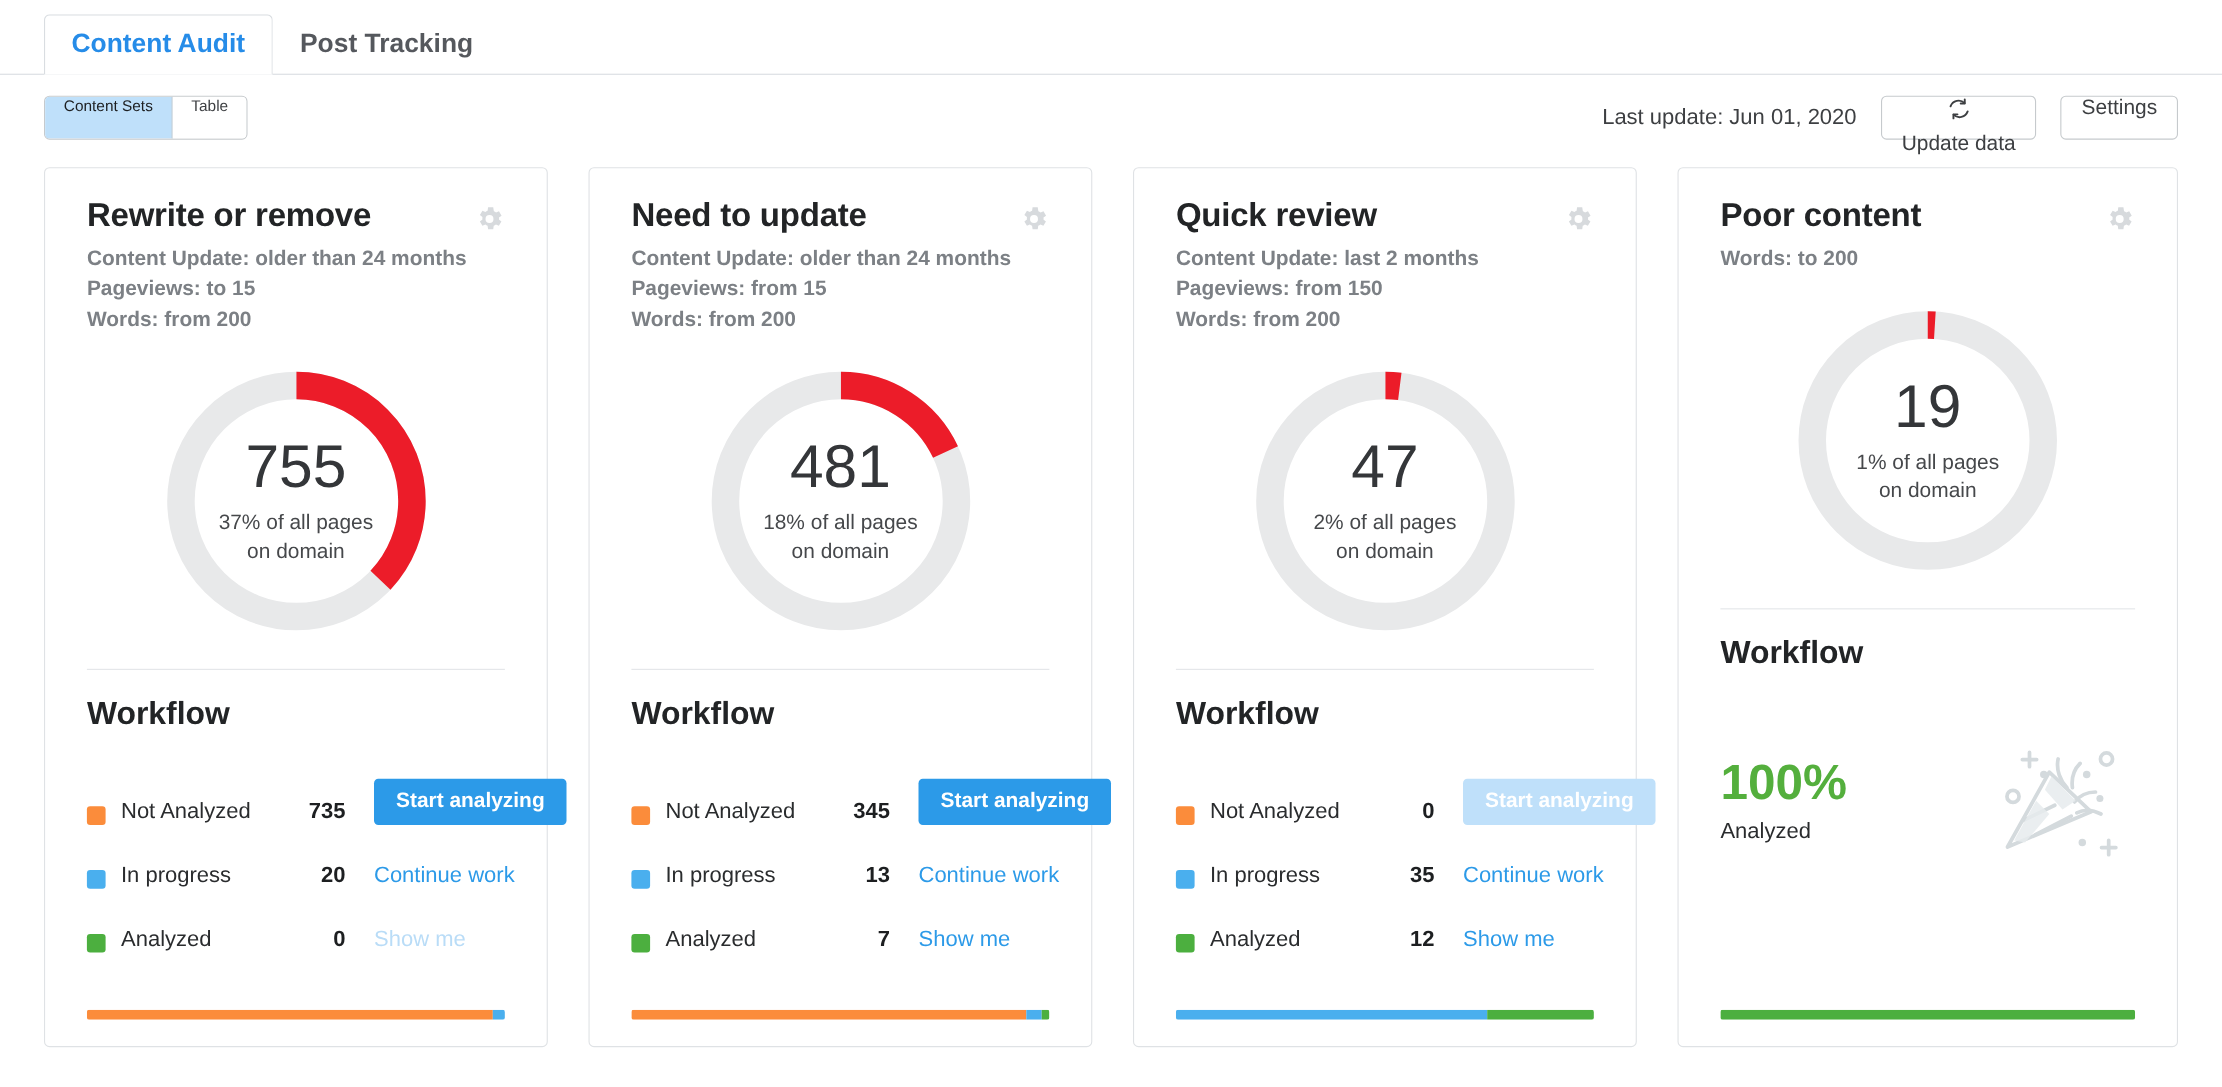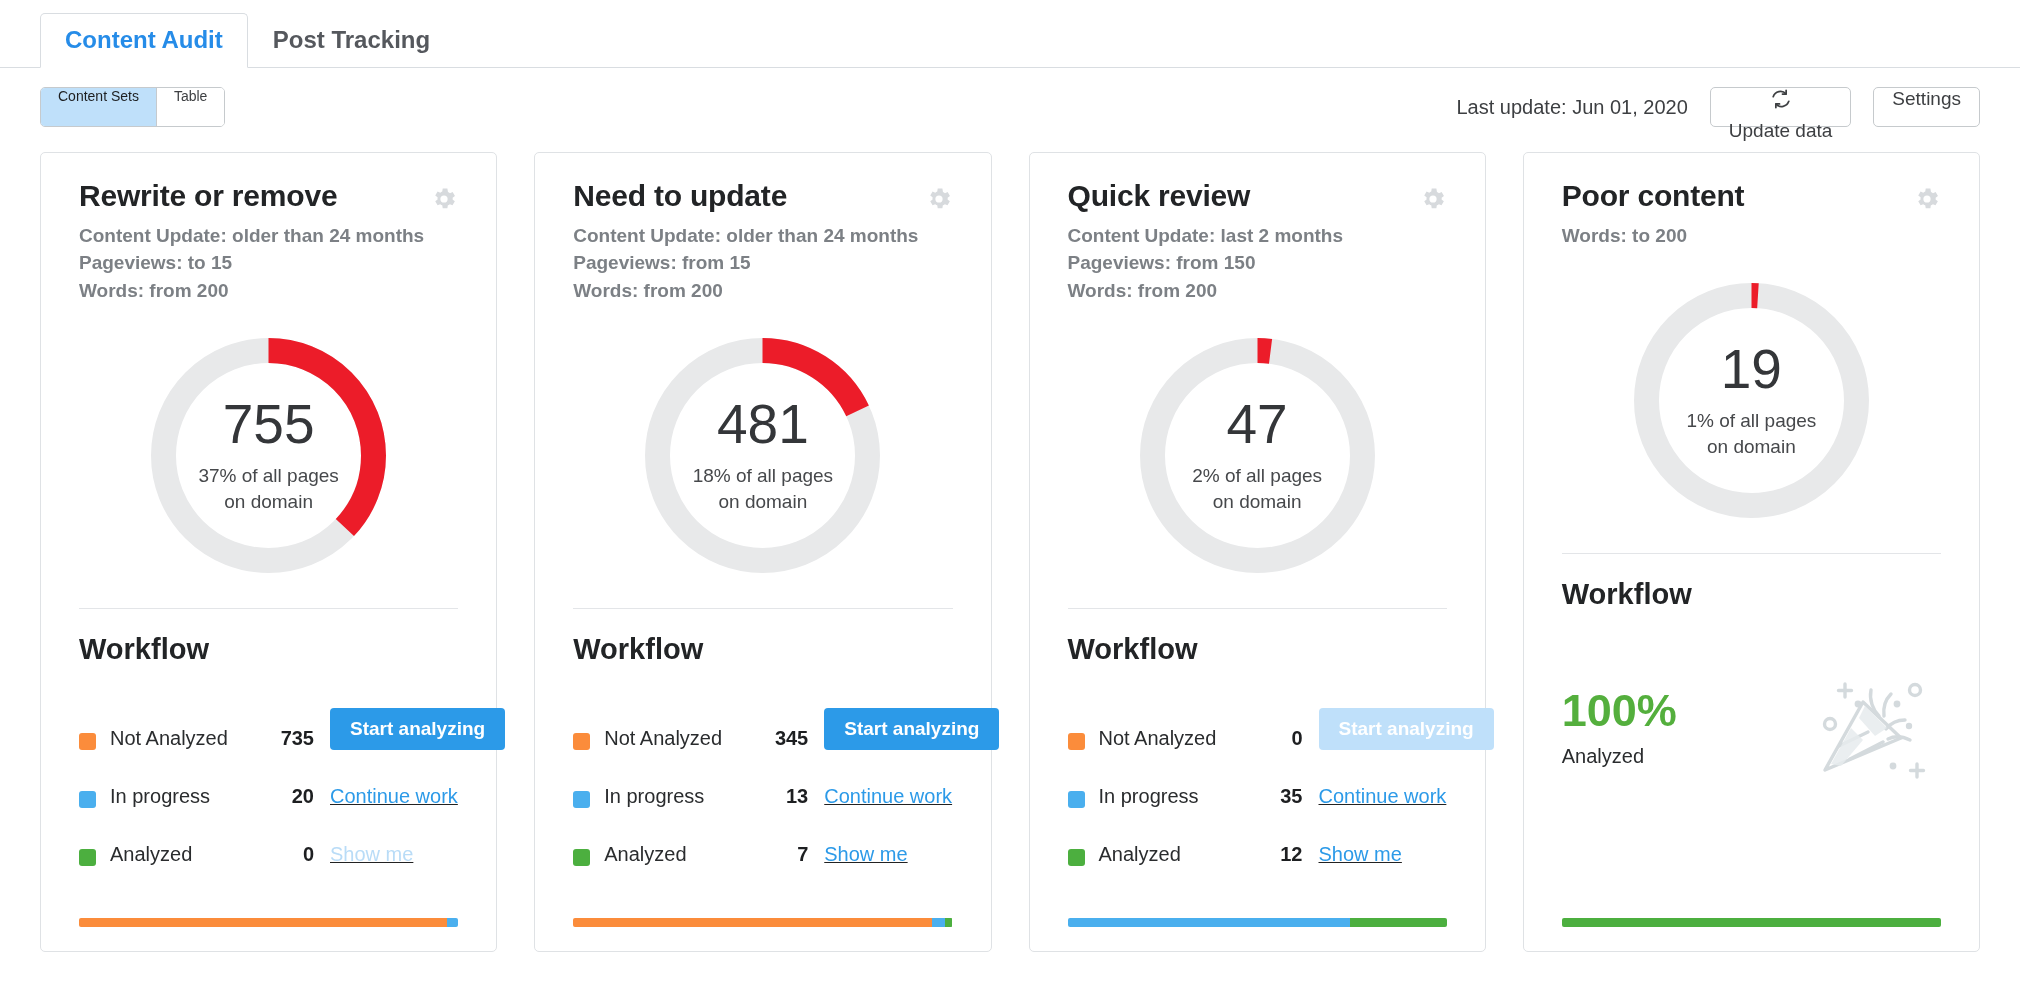--- a/index.html
+++ b/index.html
@@ -207,23 +207,22 @@
   }
   .wf-count {
     font-size: 20px;
     font-weight: bold;
     color: #1d1f21;
     width: 54px;
     text-align: right;
     flex: 0 0 auto;
   }
   .wf-action {
-    margin-left: 16px;
+    margin-left: 26px;
     flex: 0 0 auto;
-    text-decoration: underline;
   }
   .primary-btn {
     background: #2c9ae8;
     color: #ffffff;
     border: none;
     border-radius: 4px;
     height: 42px;
     padding: 0 20px;
     font-size: 19px;
     font-weight: bold;

